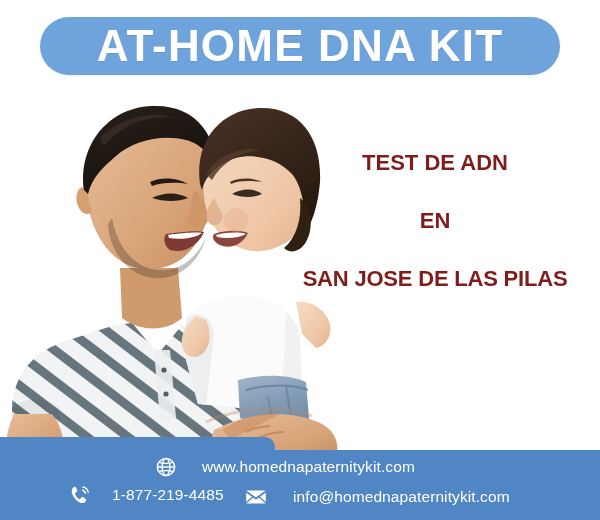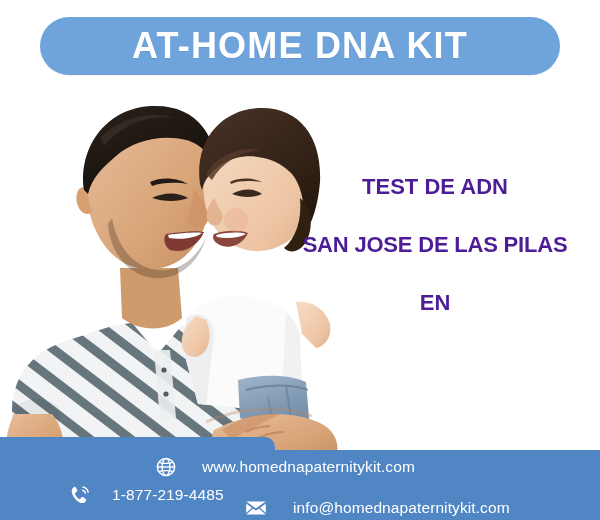--- a/index.html
+++ b/index.html
@@ -27,36 +27,36 @@
     height: 58px;
     background: #6ea3db;
     border-radius: 29px;
     display: flex;
     align-items: center;
     justify-content: center;
     box-shadow: 0 1px 2px rgba(0,0,0,0.06);
   }
   .header-banner .title {
     color: #ffffff;
-    font-size: 36px;
+    font-size: 44px;
     font-weight: bold;
     letter-spacing: 1.2px;
     line-height: 1;
     white-space: nowrap;
     text-shadow: 0 1px 1px rgba(0,0,0,0.07);
   }
 
   
   .headline-block {
     position: absolute;
     left: 285px;
-    top: 176px;
+    top: 152px;
     width: 300px;
     text-align: center;
-    color: #4c1d95;
+    color: #7f1d1d;
   }
   .headline-block .line {
     font-weight: bold;
     line-height: 1.0;
     white-space: nowrap;
   }
   .headline-block .line-1 { font-size: 22px; margin: 0 0 0 0; }
   .headline-block .line-2 { font-size: 22px; margin: 36px 0 0 0; }
   .headline-block .line-3 { font-size: 22px; margin: 36px 0 0 0; letter-spacing: -0.2px;}
 
@@ -122,21 +122,21 @@
     top: 6px;
   }
   .row-web .label { margin-left: 16px; }
   .row-phone {
     left: 69px;
     top: 34px;
   }
   .row-phone .label { margin-left: 12px; }
   .row-email {
     left: 245px;
-    top: 47px;
+    top: 36px;
   }
   .row-email .label { margin-left: 17px; }
 
   .ficon {
     display: inline-block;
     width: 22px;
     height: 22px;
     flex: 0 0 22px;
   }
   .ficon svg { display: block; }
@@ -303,22 +303,22 @@
         <path d="M246 354 C254 350 262 348 270 348"></path>
         <path d="M250 364 C260 358 272 354 284 354"></path>
       </g>
 
       <path d="M206 344 C236 330 280 326 312 338" stroke="#b98a63" stroke-width="3" fill="none" opacity="0.35"></path>
     </svg>
   </div>
 
   <div class="headline-block">
     <div class="line line-1">TEST DE ADN</div>
+    <div class="line line-2">EN</div>
     <div class="line line-3">SAN JOSE DE LAS PILAS</div>
-    <div class="line line-2">EN</div>
   </div>
 
   <div class="footer">
     <div class="footer-shape-left"></div>
     <div class="footer-shape-right"></div>
 
     <div class="footer-content">
 
       <div class="footer-row row-web">
         <span class="ficon">

